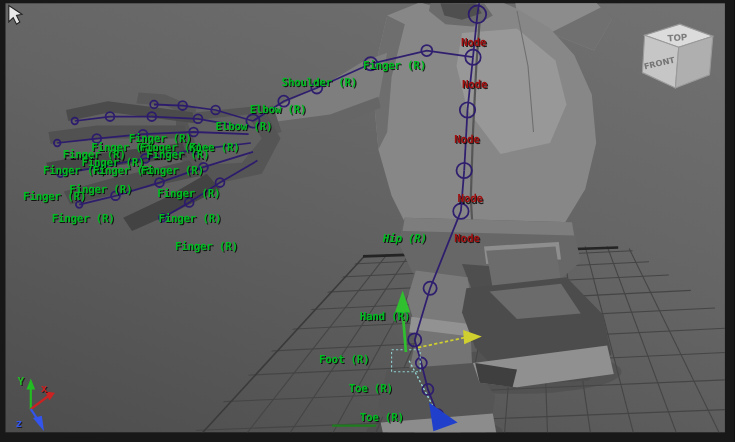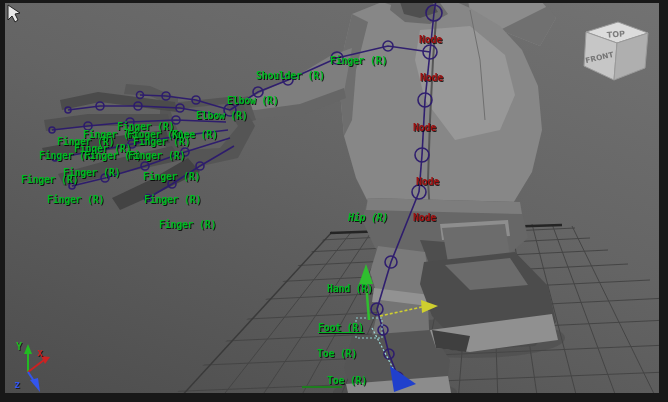--- a/index.html
+++ b/index.html
@@ -220,21 +220,21 @@
           <div class="jlabel" style="left: 63px; top: 141px; color: rgb(0, 187, 34);">Finger (R)</div>
           <div class="jlabel" style="left: 143px; top: 145px; color: rgb(0, 187, 34);">Finger (R)</div>
           <div class="jlabel" style="left: 21px; top: 148px; color: rgb(0, 187, 34);">Finger (R)</div>
           <div class="jlabel" style="left: 416px; top: 150px; color: rgb(160, 16, 16);">Node</div>
           <div class="jlabel" style="left: 47px; top: 168px; color: rgb(0, 187, 34);">Finger (R)</div>
           <div class="jlabel" style="left: 144px; top: 168px; color: rgb(0, 187, 34);">Finger (R)</div>
           <div class="jlabel" style="left: 348px; top: 186px; color: rgb(0, 187, 34); font-style: italic;">Hip (R)</div>
           <div class="jlabel" style="left: 413px; top: 186px; color: rgb(160, 16, 16);">Node</div>
           <div class="jlabel" style="left: 159px; top: 193px; color: rgb(0, 187, 34);">Finger (R)</div>
           <div class="jlabel" style="left: 327px; top: 257px; color: rgb(0, 187, 34);">Hand (R)</div>
-          <div class="jlabel" style="left: 318px; top: 296px; color: rgb(0, 187, 34); text-decoration: underline;">Foot (R)</div>
+          <div class="jlabel" style="left: 290px; top: 296px; color: rgb(0, 187, 34);">Foot (R)</div>
           <div class="jlabel" style="left: 317px; top: 322px; color: rgb(0, 187, 34);">Toe (R)</div>
           <div class="jlabel" style="left: 327px; top: 349px; color: rgb(0, 187, 34);">Toe (R)</div>
           <div class="jlabel" style="left: 352px; top: 372px; color: rgb(0, 187, 34);">Toe (R)</div>
         </div>
 
     </div>
   </div>
 </div>
 
 </body></html>

